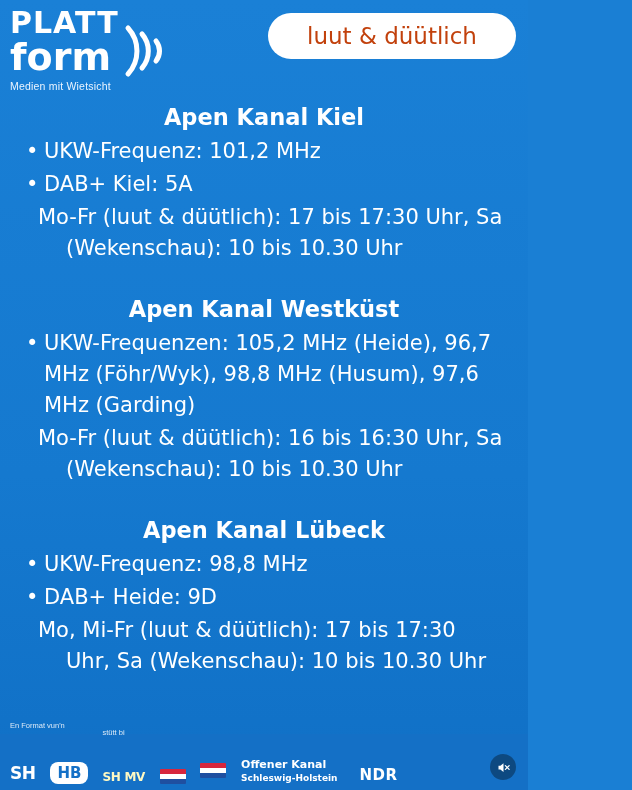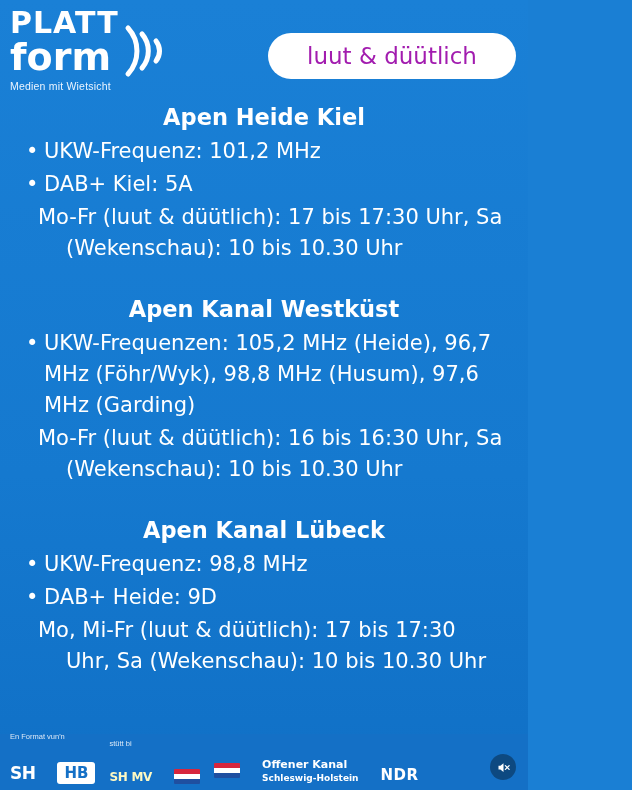--- a/index.html
+++ b/index.html
@@ -66,30 +66,29 @@
   }
 
   .pill {
     position: absolute;
     right: 12px;
     top: 13px;
     min-width: 248px;
     height: 46px;
     border-radius: 26px;
     background: #ffffff;
-    color: #a21caf;
+    color: #c2410c;
     display: flex;
     align-items: center;
     justify-content: center;
     font-size: 23px;
     font-weight: 400;
     padding: 0 18px;
     box-sizing: border-box;
     font-family: "DejaVu Sans", sans-serif;
-    margin-top: 20px;
   }
 
   
   .content {
     position: absolute;
     top: 104px;
     left: 0;
     right: 0;
     bottom: 56px;
     padding: 0 14px;
@@ -154,42 +153,43 @@
   }
   .f-group {
     display: flex;
     flex-direction: column;
     justify-content: flex-end;
     margin-right: 14px;
   }
   .f-caption {
     font-size: 7.5px;
     color: #dbe9f7;
-    margin-bottom: 21px;
+    margin-bottom: 3px;
     white-space: nowrap;
   }
   .f-row {
     display: flex;
     align-items: center;
-    gap: 22px;
+    gap: 15px;
+    margin-top: 29px;
   }
   .badge-sh {
     font-size: 17px;
     font-weight: bold;
     letter-spacing: -0.5px;
     font-family: "DejaVu Sans", sans-serif;
     color: #ffffff;
   }
   .badge-hb {
     background: #ffffff;
     color: #1470c6;
     font-size: 15px;
     font-weight: bold;
     padding: 2px 7px;
-    border-radius: 3px;
+    border-radius: 8px;
     font-family: "DejaVu Sans", sans-serif;
   }
   .badge-shmv {
     font-size: 12px;
     font-weight: bold;
     color: #fef9c3;
     font-family: "DejaVu Sans", sans-serif;
     letter-spacing: -0.3px;
   }
   .mini-flag {
@@ -247,21 +247,21 @@
         <path d="M24 18 A 26 26 0 0 1 24 52" stroke="#ffffff" stroke-width="5" fill="none" stroke-linecap="round"></path>
         <path d="M38 25 A 16 16 0 0 1 38 45" stroke="#ffffff" stroke-width="5" fill="none" stroke-linecap="round"></path>
       </svg>
     </div>
     <div class="pill">luut &amp; düütlich</div>
   </div>
 
   <div class="content">
 
     <div class="block">
-      <div class="block-title">Apen Heide Kiel</div>
+      <div class="block-title">Apen Kanal Kiel</div>
       <ul class="bullets">
         <li>UKW-Frequenz: 101,2 MHz</li>
         <li>DAB+ Kiel: 5A</li>
       </ul>
       <p class="times">Mo-Fr (luut &amp; düütlich): 17 bis 17:30 Uhr, Sa (Wekenschau): 10 bis 10.30 Uhr</p>
     </div>
 
     <div class="gap-1"></div>
 
     <div class="block">

